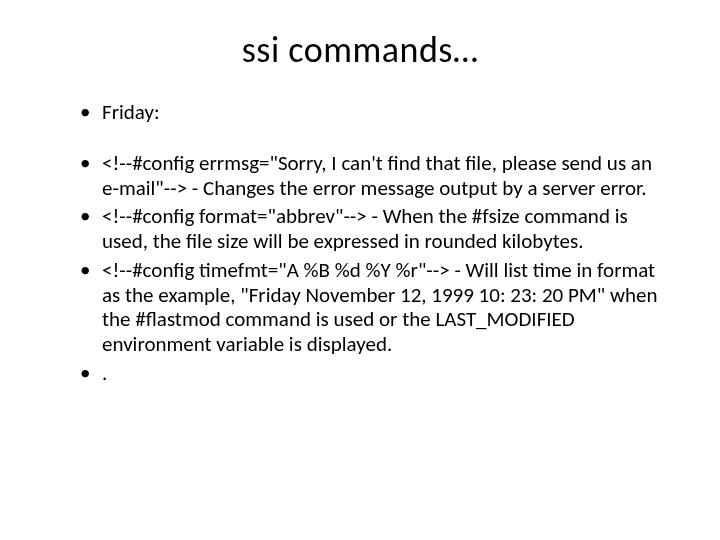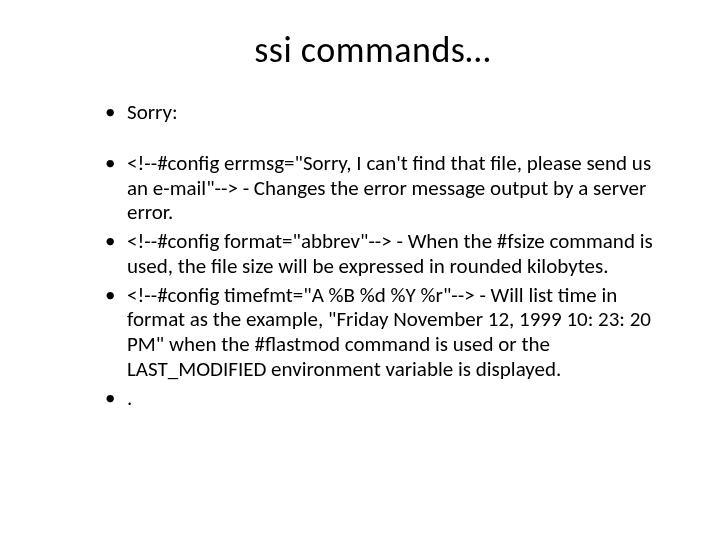--- a/index.html
+++ b/index.html
@@ -9,21 +9,21 @@
     height: 540px;
     background: #ffffff;
     font-family: Calibri, "Segoe UI", Arial, sans-serif;
     color: #000;
   }
   .slide {
     position: relative;
     width: 720px;
     height: 540px;
     box-sizing: border-box;
-    padding: 28px 50px 40px 75px;
+    padding: 28px 50px 40px 50px;
   }
   .title {
     text-align: center;
     font-size: 36px;
     font-weight: 400;
     margin: 0 0 28px 0;
     letter-spacing: 0.5px;
   }
   ul.bullets {
     list-style: none;
@@ -49,21 +49,21 @@
   .spacer {
     height: 22px;
   }
 </style>
 </head>
 <body>
 
 <div class="slide">
   <h1 class="title">ssi commands…</h1>
   <ul class="bullets">
-    <li>Sorry:</li>
+    <li>Friday:</li>
   </ul>
   <div class="spacer"></div>
   <ul class="bullets">
     <li>&lt;!--#config errmsg="Sorry, I can't find that file, please send us an e-mail"--&gt; - Changes the error message output by a server error.</li>
     <li>&lt;!--#config format="abbrev"--&gt; - When the #fsize command is used, the file size will be expressed in rounded kilobytes.</li>
     <li>&lt;!--#config timefmt="A %B %d %Y %r"--&gt; - Will list time in format as the example, "Friday November 12, 1999 10: 23: 20 PM" when the #flastmod command is used or the LAST_MODIFIED environment variable is displayed.</li>
     <li>.</li>
   </ul>
 </div>
 

